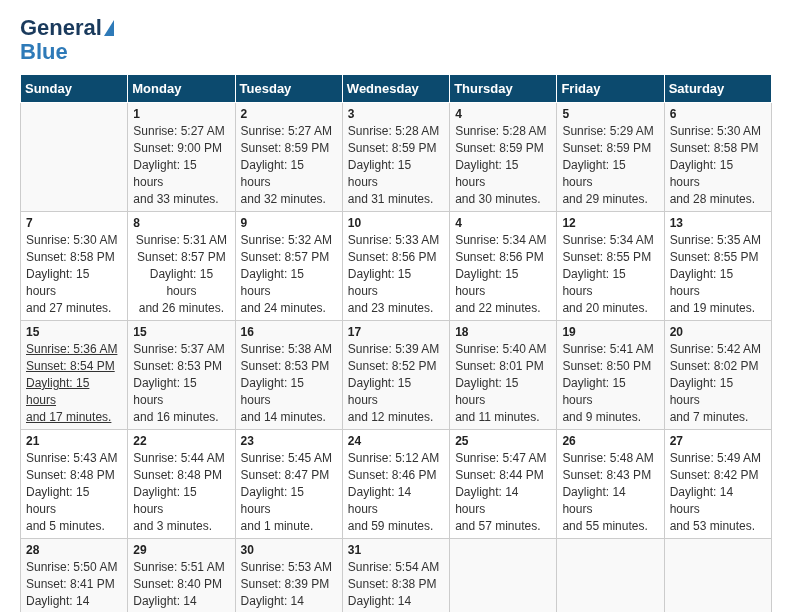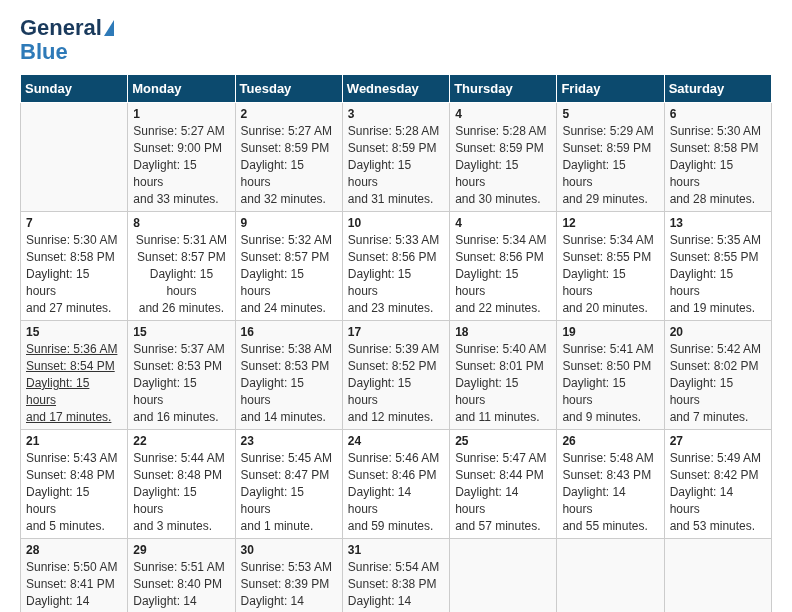--- a/index.html
+++ b/index.html
@@ -281,21 +281,21 @@
         </td>
         <td>
           <span class="day-num">23</span>
           <div class="day-info" style="white-space: pre-line;">Sunrise: 5:45 AM
 Sunset: 8:47 PM
 Daylight: 15 hours
 and 1 minute.</div>
         </td>
         <td>
           <span class="day-num">24</span>
-          <div class="day-info" style="white-space: pre-line;">Sunrise: 5:46 AM
+          <div class="day-info" style="white-space: pre-line;">Sunrise: 5:12 AM
 Sunset: 8:46 PM
 Daylight: 14 hours
 and 59 minutes.</div>
         </td>
         <td>
           <span class="day-num">25</span>
           <div class="day-info" style="white-space: pre-line;">Sunrise: 5:47 AM
 Sunset: 8:44 PM
 Daylight: 14 hours
 and 57 minutes.</div>

